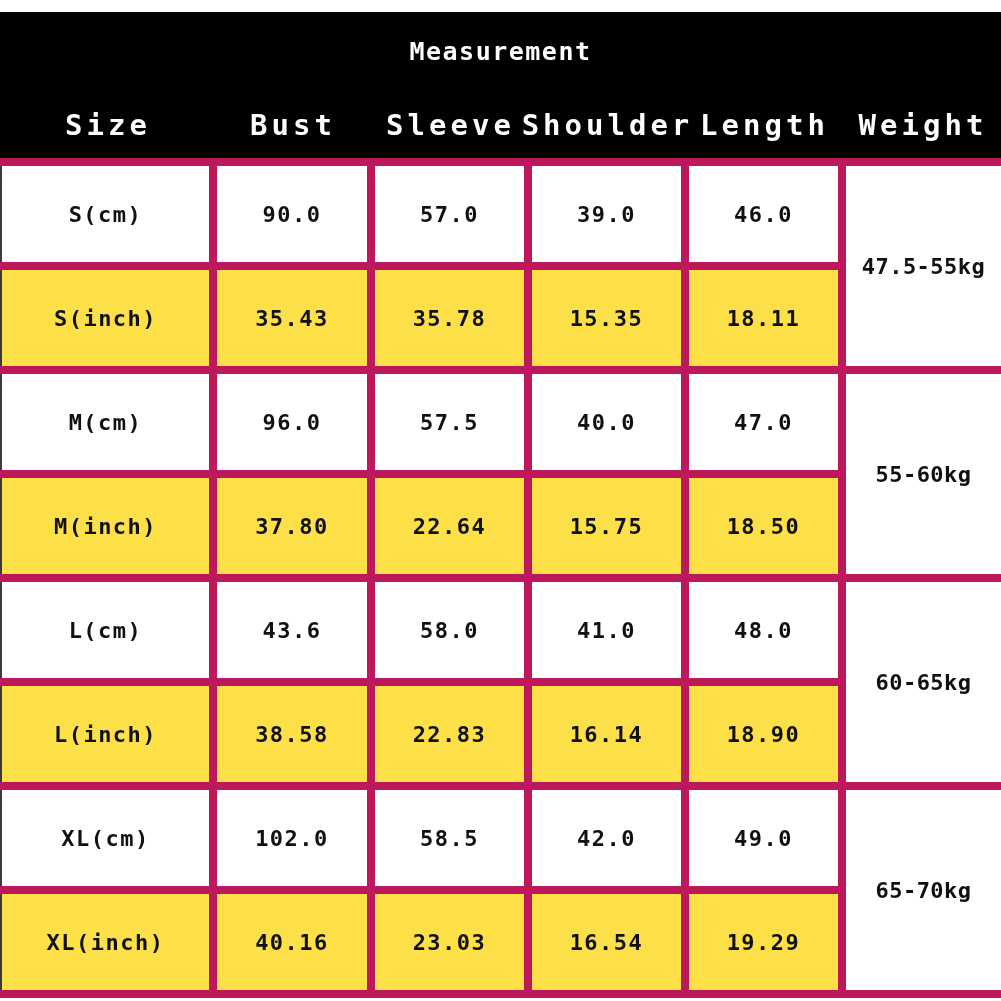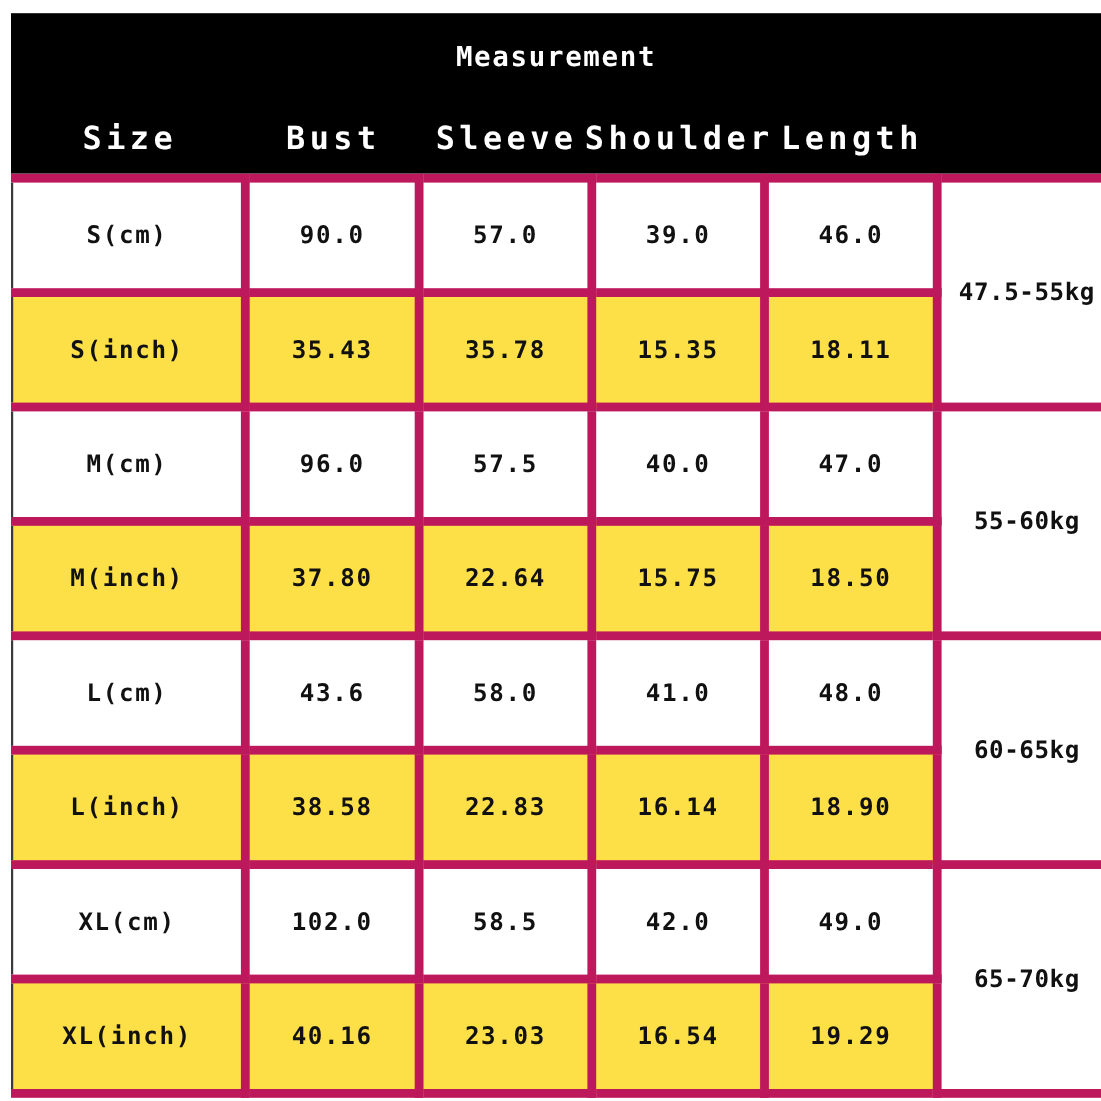--- a/index.html
+++ b/index.html
@@ -14,21 +14,20 @@
   }
   body {
     font-family: "DejaVu Sans Mono", "Liberation Mono", monospace;
   }
 
   #page {
     position: relative;
     width: 1001px;
     height: 1001px;
     background: #ffffff;
-    padding-left: 10px;
   }
 
   
   .top-strip {
     height: 12px;
     width: 100%;
     background: #ffffff;
   }
 
   
@@ -131,20 +130,21 @@
   <div class="top-strip"></div>
 
   <div class="header-block">
     <div class="title">Measurement</div>
     <div class="header-row">
       <div class="header-cell c0">Size</div>
       <div class="header-cell c1">Bust</div>
       <div class="header-cell c2">Sleeve</div>
       <div class="header-cell c3">Shoulder</div>
       <div class="header-cell c4">Length</div>
+      <div class="header-cell c5">Weight</div>
     </div>
   </div>
 
   <div class="table-wrap">
     <table class="measure">
       <colgroup>
         <col style="width:212px">
         <col style="width:158px">
         <col style="width:157px">
         <col style="width:157px">

